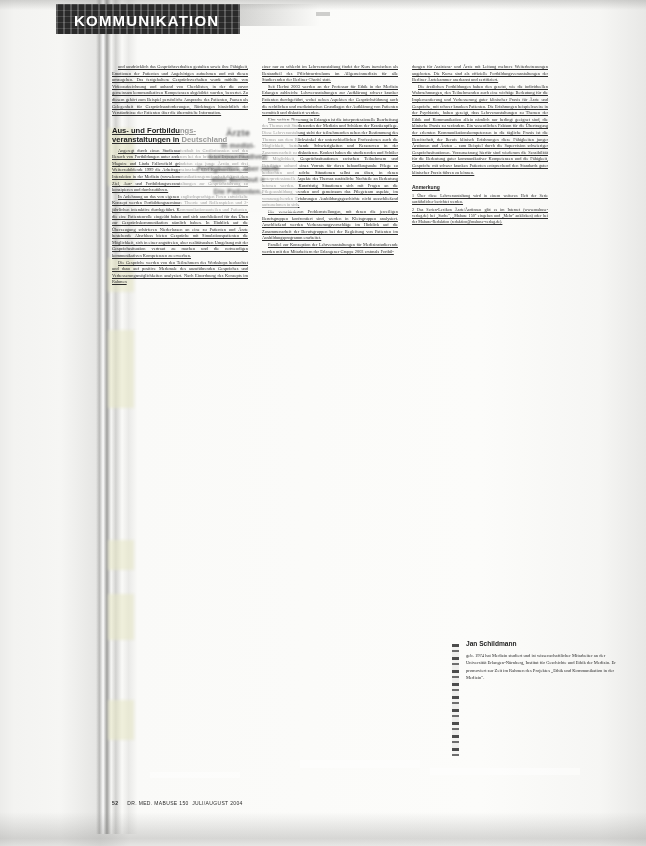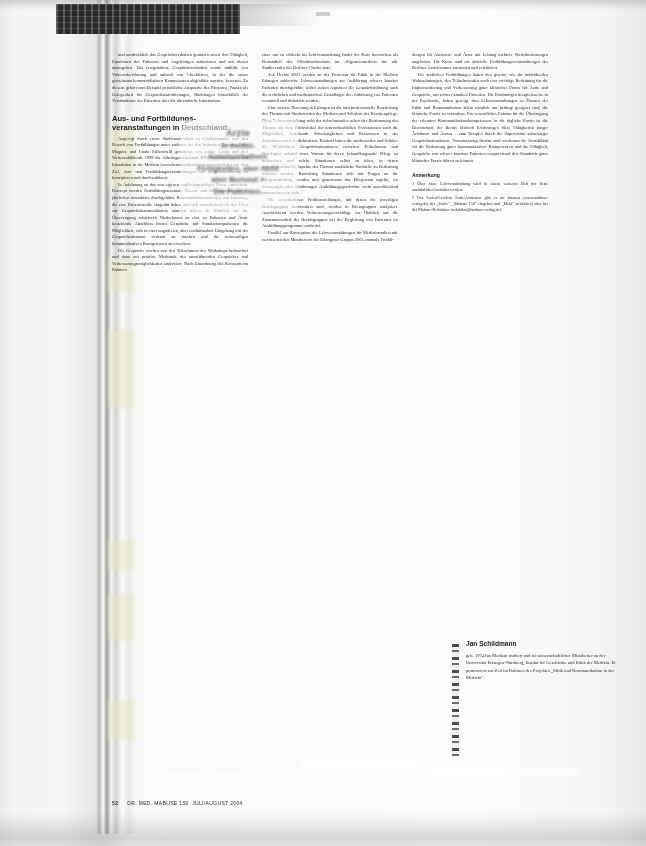--- a/index.html
+++ b/index.html
@@ -135,28 +135,29 @@
     left: 316px;
     top: 12px;
     width: 14px;
     height: 4px;
     background: rgba(150,150,148,0.45);
   }
 
   
   .col {
     position: absolute;
-    top: 52px;
+    top: 64px;
     width: 136px;
     font-size: 4.4px;
     line-height: 6.6px;
     text-align: justify;
     color: #2b2b2b;
     font-family: "Liberation Serif", serif;
     filter: blur(0.35px);
+    text-decoration: underline;
   }
   #col1 { left: 112px; }
   #col2 { left: 262px; }
   #col3 { left: 412px; }
 
   .col p {
     margin: 0 0 0 0;
     text-indent: 6px;
   }
   .col p.noindent { text-indent: 0; }
@@ -291,20 +292,21 @@
   <div class="gutter-yellow" style="top:594px;height:46px;"></div>
   <div class="gutter-yellow" style="top:700px;height:40px;"></div>
   <div class="scan-top-shadow"></div>
   <div class="scan-bottom-shadow"></div>
 </div>
 
 <div id="page">
 
   <div class="masthead">
     <div class="masthead-noise"></div>
+    <div class="masthead-title">KOMMUNIKATION</div>
   </div>
   <div class="masthead-tail"></div>
   <div class="masthead-tick"></div>
 
   <div class="col" id="col1">
     <p>und ausdrücklich das Gesprächsverhalten gestalten sowie ihre Fähigkeit, Emotionen der Patienten und Angehörigen aufnehmen und mit diesen umzugehen. Das festgehaltene Gesprächsverhalten wurde mithilfe von Videoaufzeichnung und anhand von Checklisten, in der die zuvor gemeinsam kommunikativen Kompetenzen abgebildet wurden, bewertet. Zu diesem gehört zum Beispiel persönliche Ansprache des Patienten, Pausen als Gelegenheit für Gesprächsanforderungen, Rückfragen hinsichtlich der Verständnisse der Patienten über die übermittelte Information.</p>
     <h2 class="sec">Aus- und Fortbildungs-<br>veranstaltungen in Deutschland</h2>
     <p>Angeregt durch einen Studienaufenthalt in Großbritannien und den Besuch von Fortbildungen unter anderem bei den britischen Experten Peter Maguire und Linda Fallowfield gründeten eine junge Ärztin und drei Weiterzubildende 1999 die Arbeitsgemeinschaft KIM Kommunikation und Interaktion in der Medizin (www.kommunikationsgemeinschaft.de) mit dem Ziel, Aus- und Fortbildungsveranstaltungen zur Gesprächsführung zu konzipieren und durchzuführen.</p>
     <p>In Anlehnung an das von eigenen englischsprachigen Foren entwickelte Konzept werden Fortbildungsseminare Theorie und Rollenspielen und 2-jährlichen interaktive durchgeführt. Kommunikationsanteilen und Patienten, die eine Patientenrolle eingeübt haben und sich anschließend für das Üben zur Gesprächskommunikation nämlich haben. In Hinblick auf die Überzeugung schärferen Niederlassen an eine zu Patienten und Ärzte bestehende Abschluss bieten Gespräche mit Simulationspatienten die Möglichkeit, sich in einer angstfreien, aber realitätsnahen Umgebung mit der Gesprächssituation vertraut zu machen und die notwendigen kommunikativen Kompetenzen zu erwerben.</p>
     <p>Die Gespräche werden von den Teilnehmern des Workshops beobachtet und dann auf positive Merkmale des anzuführenden Gespräches und Verbesserungsmöglichkeiten analysiert. Nach Einordnung des Konzepts im Rahmen</p>

